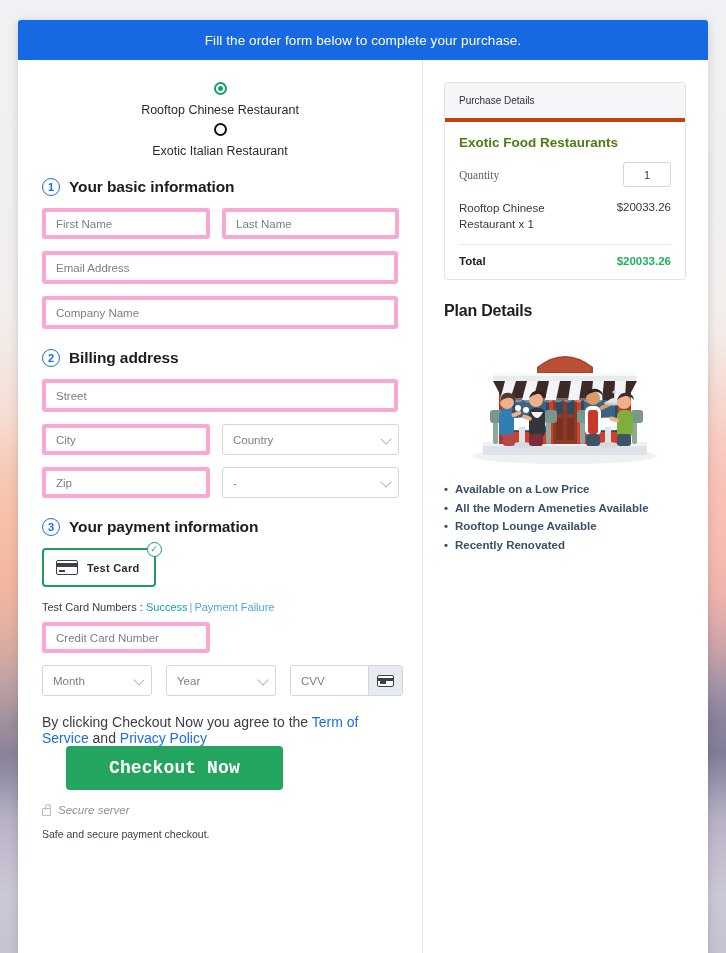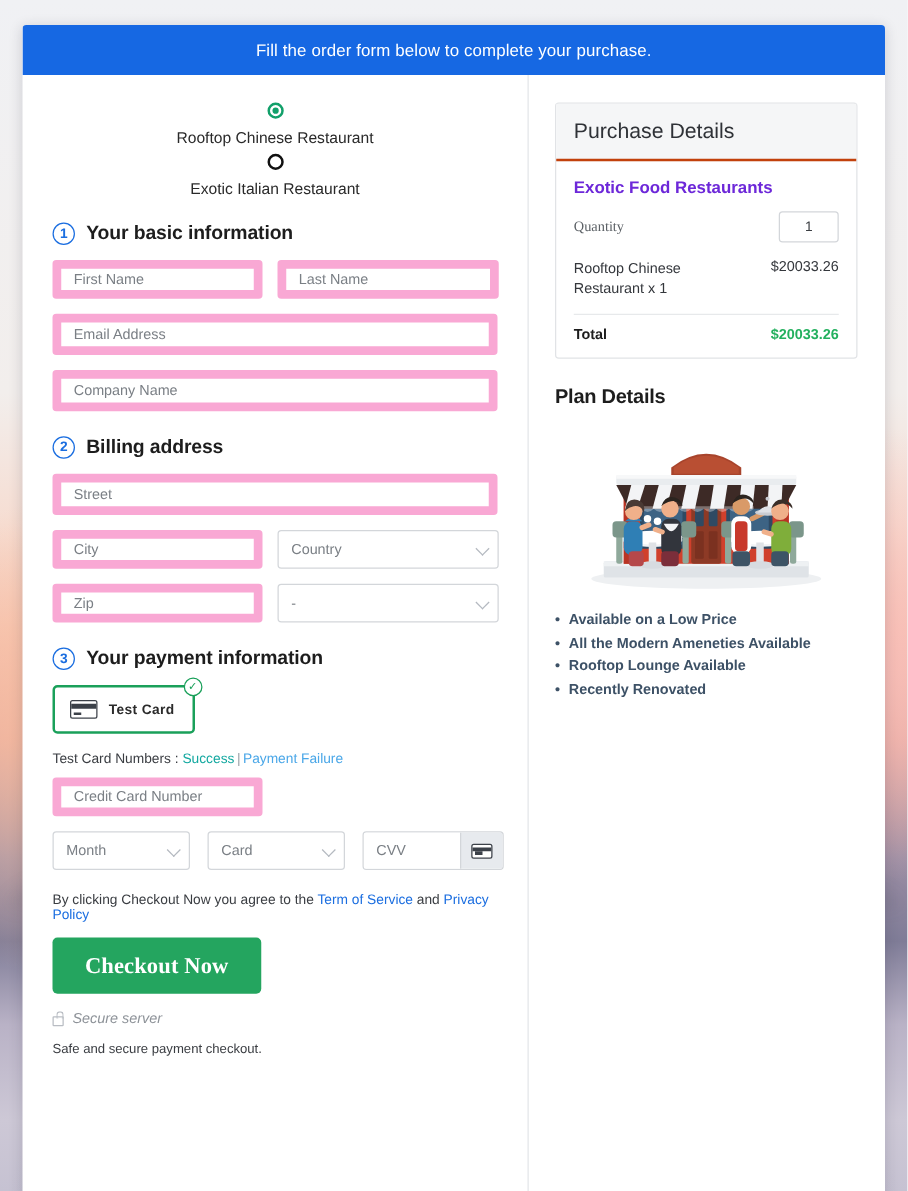--- a/index.html
+++ b/index.html
@@ -162,21 +162,21 @@
   }
 
   
   .field-row {
     display: flex;
     gap: 12px;
     margin-bottom: 12px;
   }
   .inp {
     height: 31px;
-    border: 7px solid #f9a8d4;
+    border: 4px solid #f9a8d4;
     border-radius: 3px;
     background: #fff;
     font-family: "Liberation Sans", sans-serif;
     font-size: 11.5px;
     color: #26282b;
     padding: 0 10px;
     width: 100%;
     outline: none;
   }
   .inp::placeholder { color: #7a7f85; opacity: 1; }
@@ -299,39 +299,40 @@
     background: #e7eaee;
     border-left: 1px solid #d3d6da;
     display: flex;
     align-items: center;
     justify-content: center;
     cursor: pointer;
   }
 
   
   #terms-line {
-    font-size: 11px;
+    font-size: 14px;
     color: #3a3d42;
-    margin: 18px 0 12px 0;
+    margin: 18px 0 0 0;
   }
   #terms-line a { color: #1b6ee0; text-decoration: none; }
 
   
   #checkout-btn {
     display: block;
     background: #24a55f;
     color: #ffffff;
     border: none;
     border-radius: 4px;
-    font-family: Liberation Serif, serif;
+    font-family: Liberation Mono, monospace;
     font-size: 18px;
     font-weight: bold;
-    padding: 12px 26px;
+    padding: 12px 43px;
     cursor: pointer;
     letter-spacing: 0.1px;
+    margin-left: 24px;
   }
 
   
   #secure-row {
     display: flex;
     align-items: flex-end;
     gap: 7px;
     margin: 14px 0 12px 0;
     font-style: italic;
   }
@@ -356,30 +357,30 @@
   #safe-note { font-size: 10.5px; color: #3a3d42; }
 
   
   #purchase-panel {
     border: 1px solid #e1e3e6;
     border-radius: 3px;
     margin-bottom: 22px;
   }
   #purchase-head {
     background: #f5f6f7;
-    border-bottom: 2px solid #c2410c;
+    border-bottom: 4px solid #c2410c;
     padding: 12px 14px;
-    font-size: 17px;
+    font-size: 10px;
     color: #2f3237;
   }
   #purchase-body { padding: 13px 14px 12px 14px; }
   #purchase-product {
     font-size: 13.5px;
     font-weight: bold;
-    color: #6d28d9;
+    color: #4d7c0f;
     margin-bottom: 12px;
   }
   #qty-row {
     display: flex;
     align-items: center;
     justify-content: space-between;
     margin-bottom: 14px;
   }
   #qty-label { font-size: 11.5px; color: #5c6166; font-family: Liberation Serif, serif; }
   #qty-input {
@@ -537,21 +538,21 @@
       <div class="field-row">
         <input class="inp half" type="text" placeholder="Credit Card Number" style="">
       </div>
 
       <div class="field-row" style="gap:14px;">
         <div class="sel-wrap" style="width:110px;flex:0 0 110px;">
           <div class="sel">Month</div>
           <span class="chev"></span>
         </div>
         <div class="sel-wrap" style="width:110px;flex:0 0 110px;">
-          <div class="sel">Card</div>
+          <div class="sel">Year</div>
           <span class="chev"></span>
         </div>
         <div class="cvv-group">
           <input class="inp" type="text" placeholder="CVV" style="">
           <div class="cvv-btn">
             <span class="card-glyph" style="width:17px;height:12px;border-width:1.3px;"></span>
           </div>
         </div>
       </div>
 

